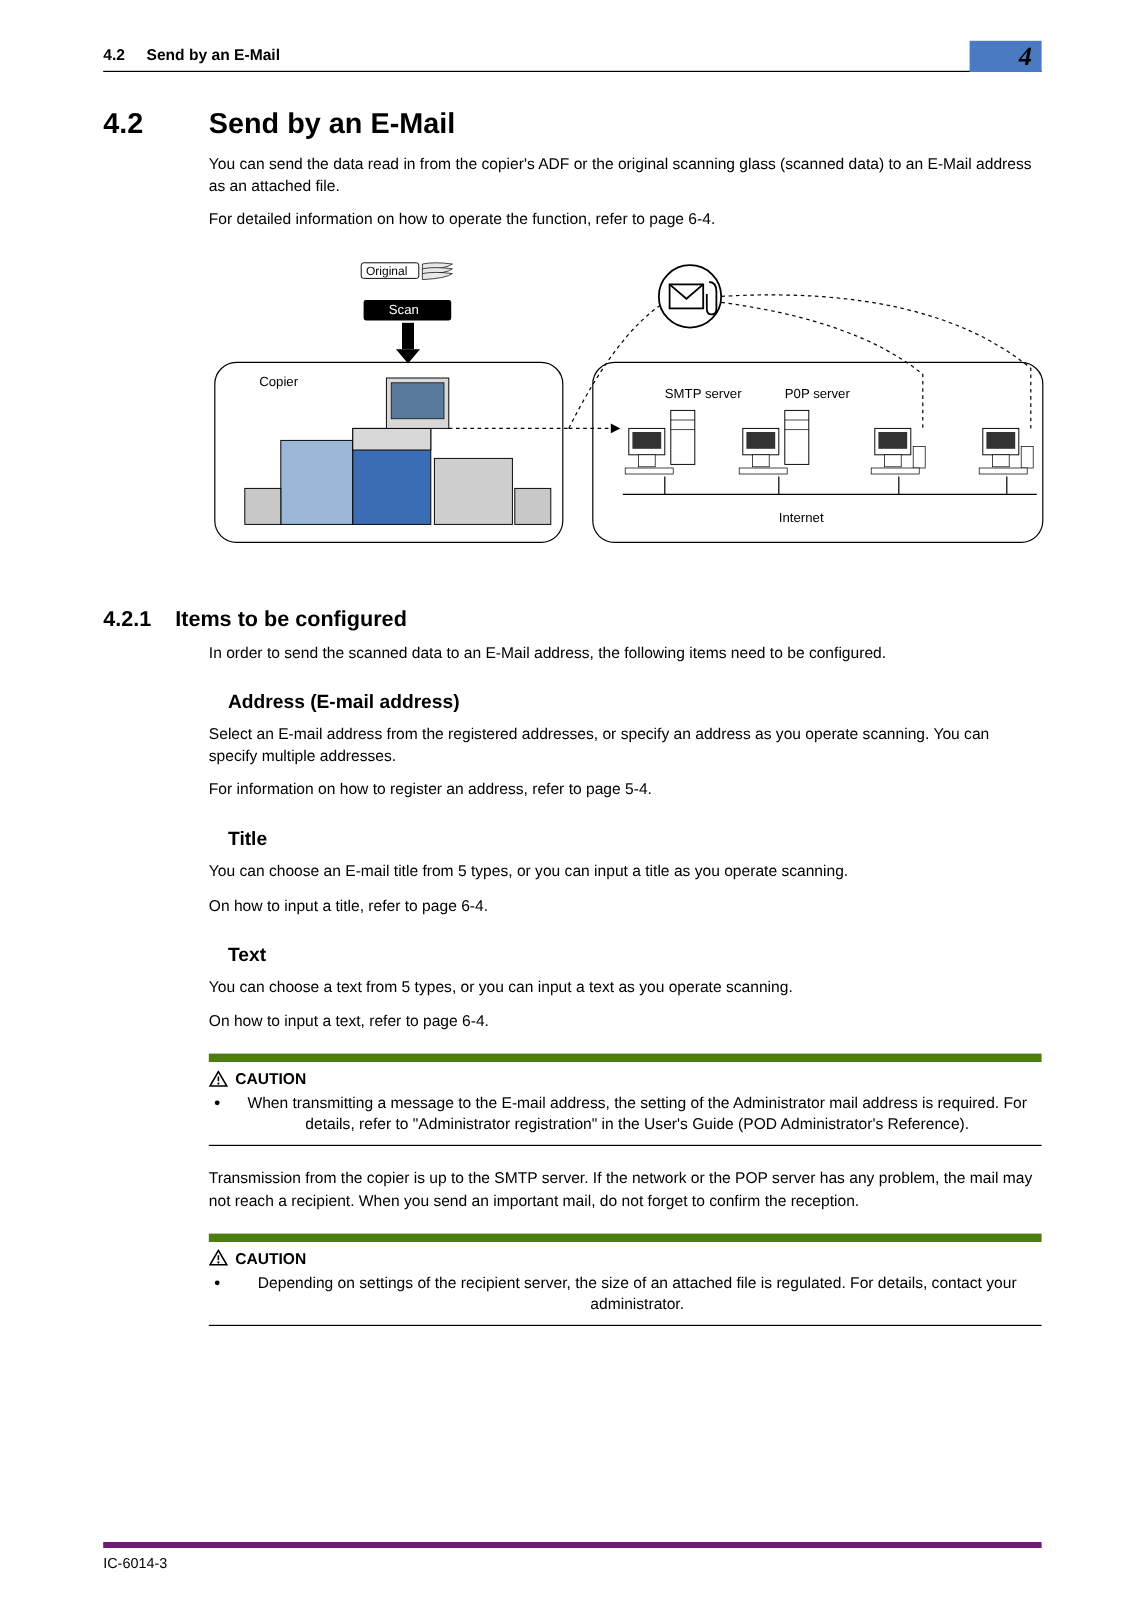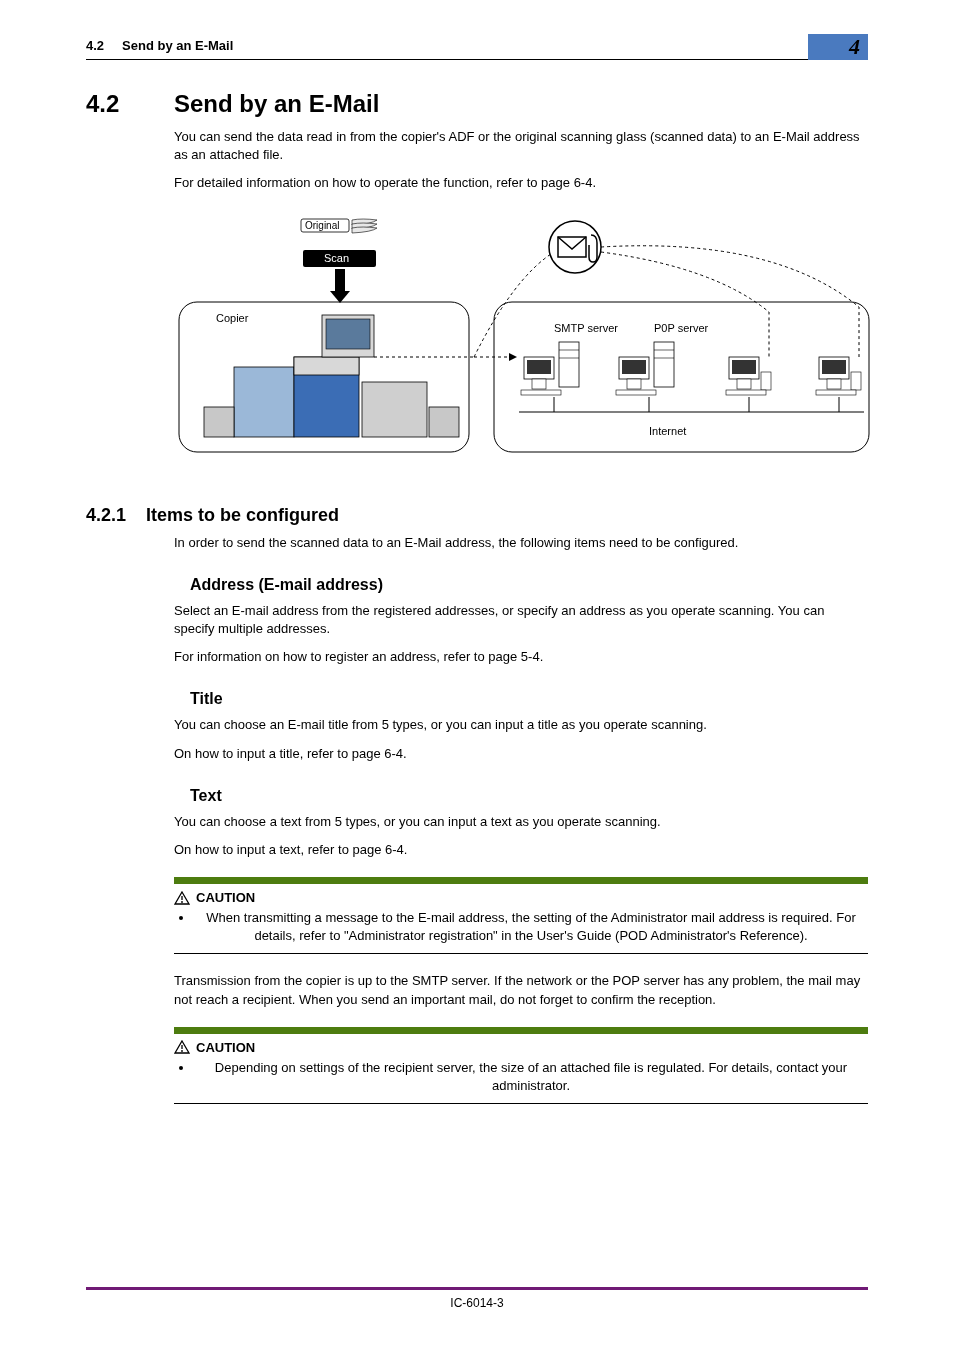--- a/index.html
+++ b/index.html
@@ -106,24 +106,24 @@
     font-size: 13px;
     line-height: 1.4;
     text-align: center;
   }
   ul.caution-list li { margin: 0; }
   .footer {
     position: absolute;
     left: 86px;
     right: 86px;
     bottom: 40px;
-    border-top: 3px solid #701a75;
+    border-top: 5px solid #701a75;
     padding-top: 6px;
     display: flex;
-    justify-content: center;
+    justify-content: flex-start;
     font-size: 12px;
   }
 </style>
 </head>
 <body>
 
 <div class="page">
 
   <div class="header-line">
     <div class="header-left">

